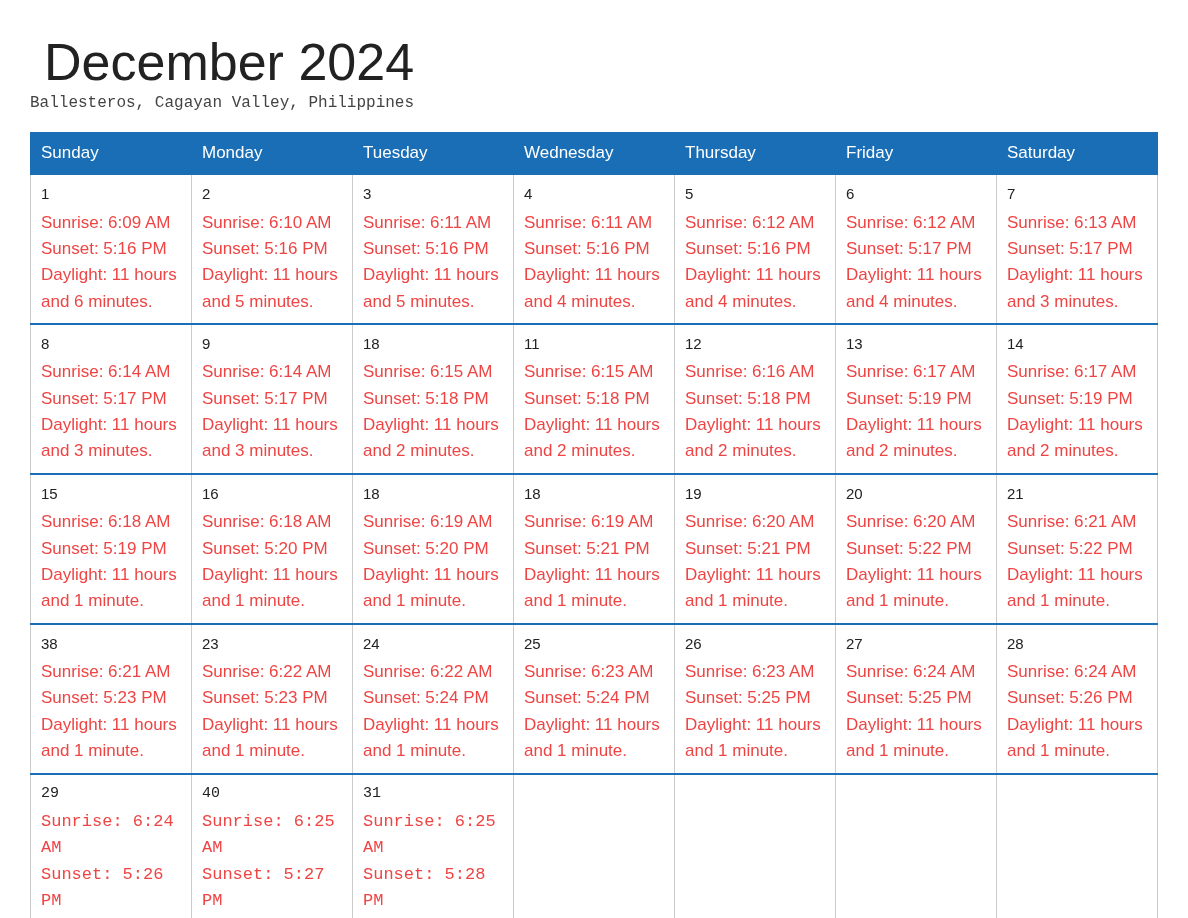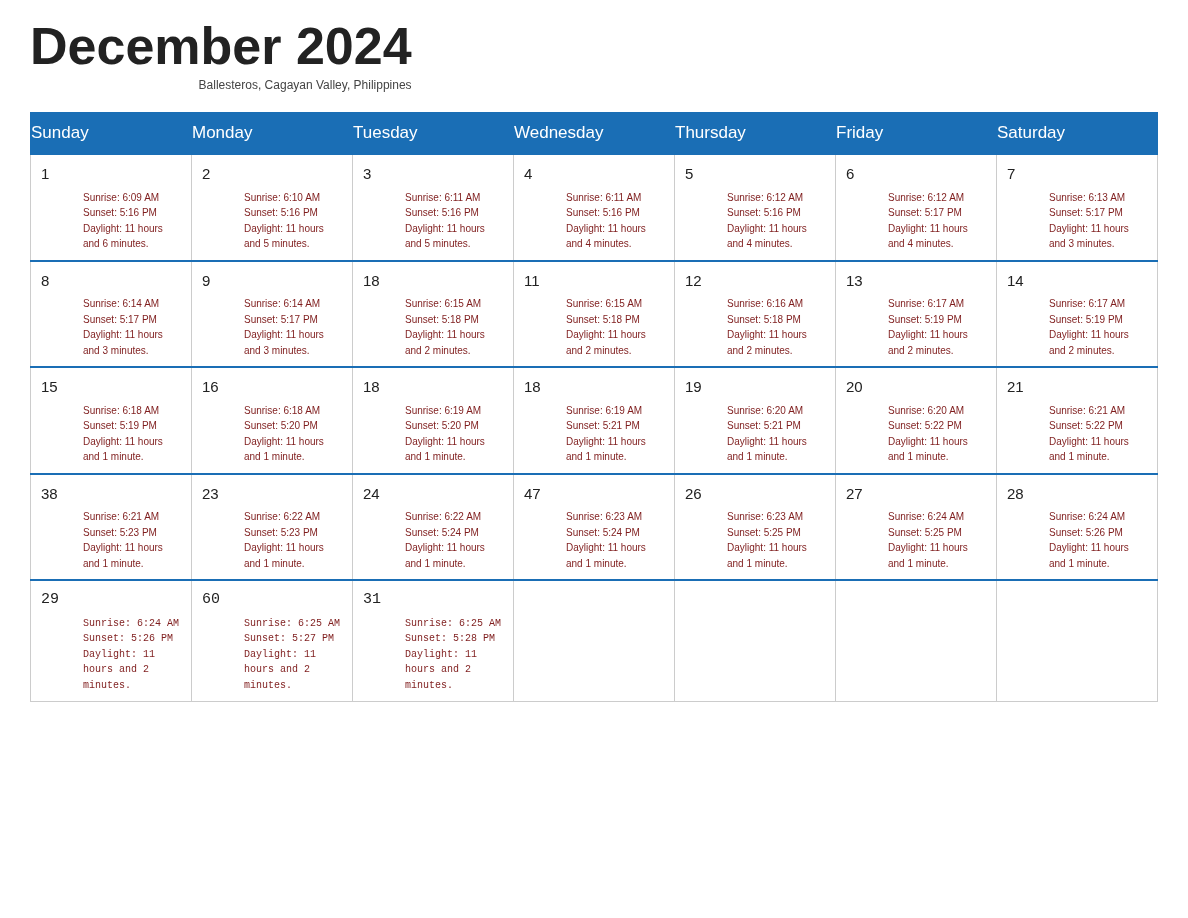--- a/index.html
+++ b/index.html
@@ -41,38 +41,40 @@
     .logo-blue {
       color: #1a6eb5;
       font-size: 26px;
       font-weight: bold;
     }
     .title-section {
       text-align: right;
     }
     .month-title {
       font-size: 52px;
-      font-weight: bold;
+      font-weight: normal;
       color: #222;
       line-height: 1;
+      margin-top: 16px;
     }
     .location {
-      font-size: 12px;
+      font-size: 16px;
       color: #444;
       margin-top: 6px;
+      font-family: Liberation Mono, monospace;
     }
     .calendar {
       width: 100%;
       border-collapse: collapse;
       border: 1px solid #1a6eb5;
     }
     .calendar th {
       background-color: #1a6eb5;
       color: #fff;
-      padding: 10px 0;
+      padding: 10px 10px;
       text-align: left;
       font-size: 17px;
       font-weight: normal;
       border: 1px solid #1a6eb5;
     }
     .calendar td {
       vertical-align: top;
       padding: 8px 10px;
       border: 1px solid #ccc;
       width: calc(100% / 7);
@@ -82,24 +84,23 @@
       line-height: 1.5;
     }
     .day-number {
       font-size: 15px;
       font-weight: normal;
       color: #222;
       display: block;
       margin-bottom: 4px;
     }
     .day-info {
-      font-size: 10px;
-      color: #7f1d1d;
+      font-size: 17px;
+      color: #ef4444;
       line-height: 1.55;
-      margin-left: 42px;
     }
     .calendar tr {
       border-bottom: 2px solid #1a6eb5;
     }
     .calendar tbody tr:last-child {
       border-bottom: none;
       font-family: Liberation Mono, monospace;
     }
     .empty-cell {
       background: #fff;
@@ -225,21 +226,21 @@
         </td>
         <td>
           <span class="day-number">23</span>
           <div class="day-info">Sunrise: 6:22 AM<br>Sunset: 5:23 PM<br>Daylight: 11 hours and 1 minute.</div>
         </td>
         <td>
           <span class="day-number">24</span>
           <div class="day-info">Sunrise: 6:22 AM<br>Sunset: 5:24 PM<br>Daylight: 11 hours and 1 minute.</div>
         </td>
         <td>
-          <span class="day-number">47</span>
+          <span class="day-number">25</span>
           <div class="day-info">Sunrise: 6:23 AM<br>Sunset: 5:24 PM<br>Daylight: 11 hours and 1 minute.</div>
         </td>
         <td>
           <span class="day-number">26</span>
           <div class="day-info">Sunrise: 6:23 AM<br>Sunset: 5:25 PM<br>Daylight: 11 hours and 1 minute.</div>
         </td>
         <td>
           <span class="day-number">27</span>
           <div class="day-info">Sunrise: 6:24 AM<br>Sunset: 5:25 PM<br>Daylight: 11 hours and 1 minute.</div>
         </td>
@@ -247,21 +248,21 @@
           <span class="day-number">28</span>
           <div class="day-info">Sunrise: 6:24 AM<br>Sunset: 5:26 PM<br>Daylight: 11 hours and 1 minute.</div>
         </td>
       </tr>
       <tr>
         <td>
           <span class="day-number">29</span>
           <div class="day-info">Sunrise: 6:24 AM<br>Sunset: 5:26 PM<br>Daylight: 11 hours and 2 minutes.</div>
         </td>
         <td>
-          <span class="day-number">60</span>
+          <span class="day-number">40</span>
           <div class="day-info">Sunrise: 6:25 AM<br>Sunset: 5:27 PM<br>Daylight: 11 hours and 2 minutes.</div>
         </td>
         <td>
           <span class="day-number">31</span>
           <div class="day-info">Sunrise: 6:25 AM<br>Sunset: 5:28 PM<br>Daylight: 11 hours and 2 minutes.</div>
         </td>
         <td class="empty-cell"></td>
         <td class="empty-cell"></td>
         <td class="empty-cell"></td>
         <td class="empty-cell"></td>

